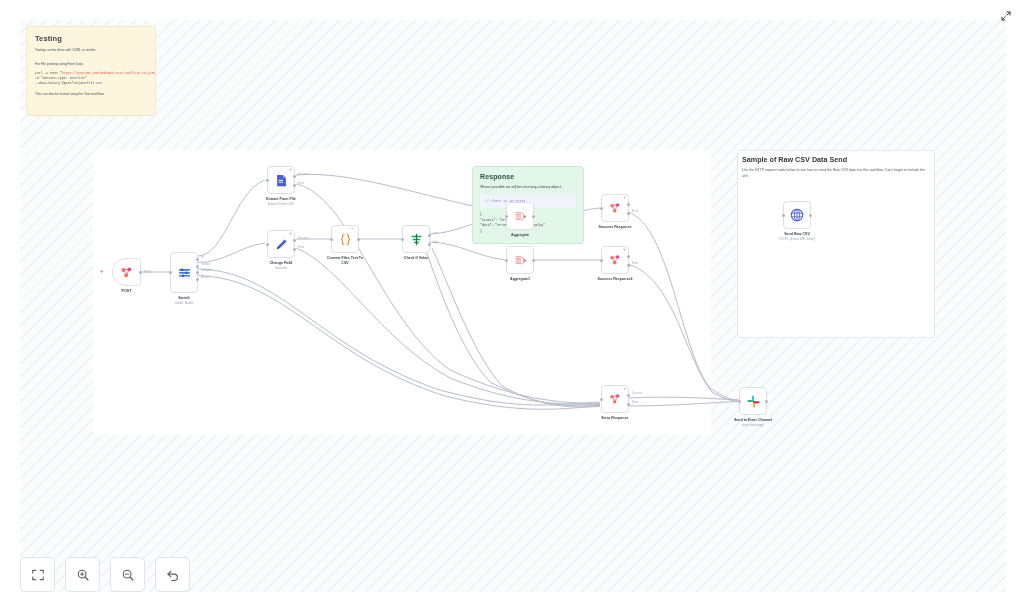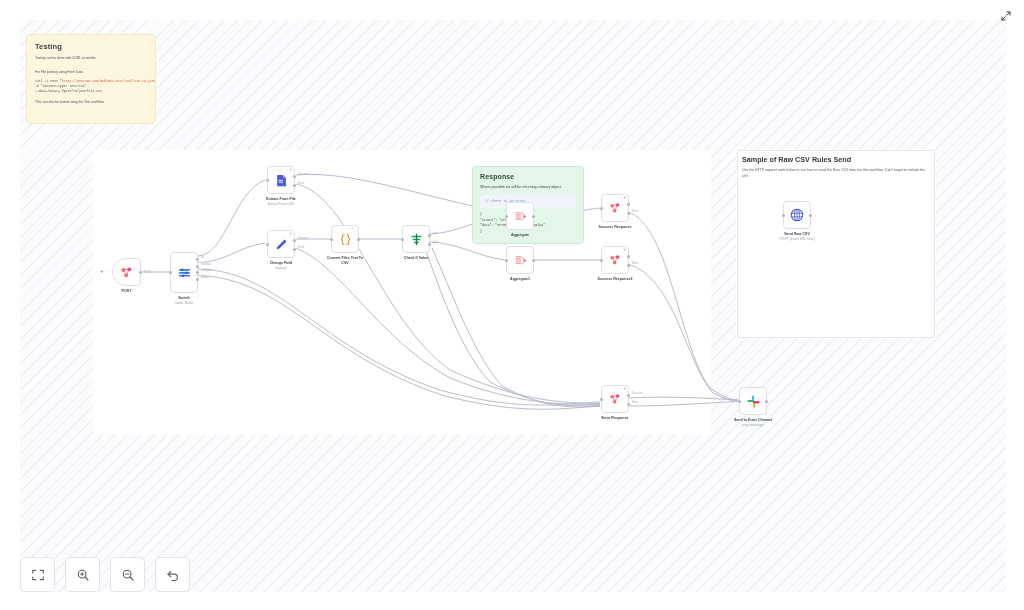--- a/index.html
+++ b/index.html
@@ -241,21 +241,21 @@
         <path class="edge" d="M608 192 C650 205 660 330 690 368 C705 378 712 380 718 380"></path>
 
         <path class="edge" d="M608 244 C655 258 665 340 692 372 C706 380 712 381 718 381"></path>
 
         <path class="edge" d="M608 378 C650 376 685 378 718 380"></path>
 
         <path class="edge" d="M608 386 C650 386 685 383 718 381.5"></path>
       </g>
     </svg>
 
-    <div class="sticky yellow" style="left:6px;top:14px;width:130px;height:90px;padding:7px 8px;">
+    <div class="sticky yellow" style="left:6px;top:6px;width:130px;height:90px;padding:7px 8px;">
       <h3>Testing</h3>
       <p>Testing can be done with CURL or similar.</p>
       <div class="spacer"></div>
       <p>For File posting using Form Data</p>
       <div class="codeline"><span>curl -X POST "</span><span class="url">https://yourn8n.com/webhook-test/tool/csv-to-json</span><span>"</span></div>
       <div class="codeline">-H "Content-Type: text/csv"</div>
       <div class="codeline">--data-binary @path/to/yourfile.csv</div>
       <div class="spacer"></div>
       <p>This can also be tested using the Test workflow</p>
     </div>
@@ -269,21 +269,21 @@
       <div class="jsonbox">
         <div class="ln">{</div>
         <div class="ln">"status": "error",</div>
         <div class="ln">"data": "error message to display"</div>
         <div class="ln">}</div>
       </div>
     </div>
 
     <div class="surface2-inner" style="position:absolute;left:717px;top:130px;width:196px;height:186px;">
       <div class="panelnote">
-        <h3>Sample of Raw CSV Rules Send</h3>
+        <h3>Sample of Raw CSV Data Send</h3>
         <p>Use the HTTP request node below to see how to send the Raw CSV data into this workflow. Don't forget to include the url's</p>
       </div>
     </div>
 
     <div class="node" style="left:92px;top:238px;">
       <div class="redplus" style="left:-12px;top:10px;">+</div>
       <div class="nbox trigger">
         <svg width="15" height="15" viewBox="0 0 24 24">
           <circle cx="7" cy="8" r="3.1" fill="#ff6d5a"></circle>
           <circle cx="16.5" cy="7" r="3.1" fill="#e8468a"></circle>

